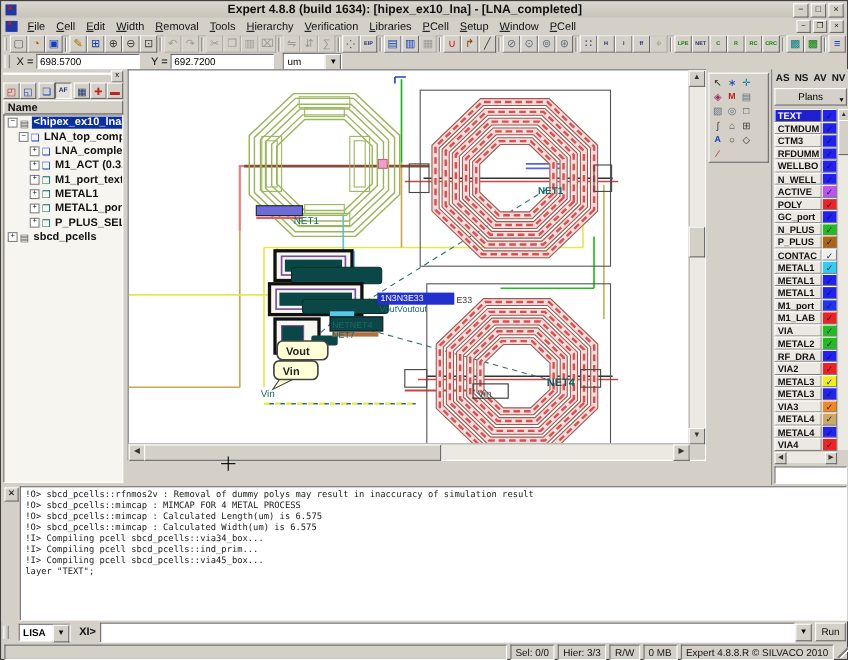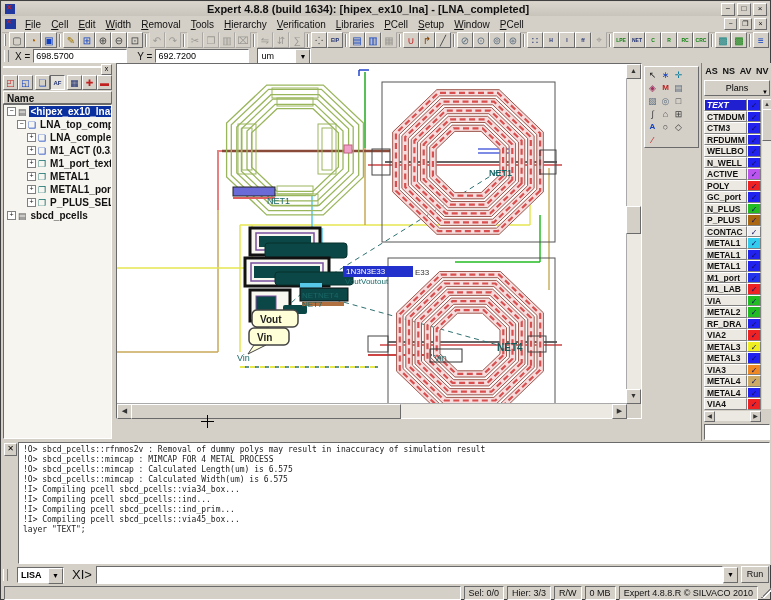--- a/index.html
+++ b/index.html
@@ -66,35 +66,35 @@
   .pal-btn{width:13px;height:13px;display:flex;align-items:center;justify-content:center;font-size:9px;}
   .pal-btn.txt{font-size:8px;font-weight:bold;}
   
   .layer-panel{position:absolute;left:700px;top:0;width:71px;height:378px;background:#d4d0c8;border-left:1px solid #808080;box-sizing:border-box;}
   .layer-modes{position:absolute;left:1px;top:3px;right:1px;height:12px;display:flex;justify-content:space-around;font-size:9px;font-weight:bold;color:#111;}
   .plans-combo{position:absolute;left:2px;top:17px;right:2px;height:14px;font-size:9px;text-align:center;line-height:14px;position:absolute;background:#d4d0c8;}
   .plans-arrow{position:absolute;right:1px;top:4px;font-size:6px;}
   .layer-list{position:absolute;left:2px;top:36px;width:57px;}
   .layer-row{height:11.5px;display:flex;}
   .lr-name{width:43px;background:#ece9e2;font-size:8.5px;font-weight:bold;color:#111;line-height:11px;padding-left:2px;overflow:hidden;white-space:nowrap;box-sizing:border-box;border:1px solid #fff;border-right-color:#808080;border-bottom-color:#808080;}
-  .lr-name.sel{background:#2020d0;color:#fff;font-style:italic;}
+  .lr-name.sel{background:#2020d0;color:#fff;}
   .lr-swatch{width:14px;text-align:center;font-size:8px;line-height:11px;color:#101060;box-sizing:border-box;border:1px solid #fff;border-right-color:#808080;border-bottom-color:#808080;}
   .layer-vscroll{position:absolute;right:1px;top:36px;width:9px;height:310px;background:#ece9e2;}
   .layer-hscroll{position:absolute;left:2px;top:348px;width:57px;height:10px;background:#ece9e2;}
   .layer-box{position:absolute;left:2px;top:361px;right:2px;height:14px;background:#fff;}
   .mini-btn{position:absolute;background:#d4d0c8;font-size:6px;text-align:center;color:#333;}
   
   .console-panel{position:absolute;left:0;top:440px;width:771px;height:124px;background:#d4d0c8;}
   .console-close{position:absolute;left:3px;top:2px;width:11px;height:11px;background:#d4d0c8;font-size:8px;line-height:10px;text-align:center;}
   .console-area{position:absolute;left:17px;top:1px;right:2px;bottom:1px;background:#fff;overflow:hidden;padding:2px 4px;box-sizing:border-box;}
   .console-line{font-family:"DejaVu Sans Mono","Liberation Mono",monospace;font-size:8px;line-height:10px;color:#1a1a1a;white-space:pre;}
   
   .command-row{position:absolute;left:0;top:564px;width:771px;height:19px;display:flex;align-items:center;}
   .lisa-combo{width:42px;height:14px;background:#fff;font-size:9px;font-weight:bold;position:relative;padding-left:3px;line-height:14px;margin-left:6px;}
-  .xi-label{font-size:13px;font-weight:normal;margin:0 4px 0 8px;color:#111;}
+  .xi-label{font-size:10px;font-weight:bold;margin:0 4px 0 8px;color:#111;}
   .cmd-input{flex:1;height:14px;background:#fff;margin-right:0;}
   .cmd-arrow{width:13px;height:14px;background:#d4d0c8;font-size:7px;line-height:14px;text-align:center;}
   .run-btn{width:26px;height:15px;background:#d4d0c8;font-size:9px;text-align:center;line-height:14px;margin:0 3px;color:#111;}
   
   .statusbar{position:absolute;left:0;top:583px;width:771px;height:17px;display:flex;align-items:center;}
   .sb-field{height:12px;font-size:9px;color:#111;line-height:12px;padding:0 4px;margin-right:3px;white-space:nowrap;}
   .sb-left{flex:1;margin-left:3px;}
   .resize-grip{width:10px;height:10px;margin-right:1px;background:
     linear-gradient(135deg,transparent 50%,#808080 50%,#808080 60%,#fff 60%,#fff 70%,transparent 70%);}
   
@@ -607,21 +607,20 @@
   </div>
 
   <div class="console-panel">
     <div class="console-close raised">✕</div>
     <div class="console-area sunken" id="console-area">
         <div class="console-line">!O&gt; sbcd_pcells::rfnmos2v : Removal of dummy polys may result in inaccuracy of simulation result</div>
         <div class="console-line">!O&gt; sbcd_pcells::mimcap : MIMCAP FOR 4 METAL PROCESS</div>
         <div class="console-line">!O&gt; sbcd_pcells::mimcap : Calculated Length(um) is 6.575</div>
         <div class="console-line">!O&gt; sbcd_pcells::mimcap : Calculated Width(um) is 6.575</div>
         <div class="console-line">!I&gt; Compiling pcell sbcd_pcells::via34_box...</div>
-        <div class="console-line">!I&gt; Compiling pcell sbcd_pcells::ind...</div>
         <div class="console-line">!I&gt; Compiling pcell sbcd_pcells::ind_prim...</div>
         <div class="console-line">!I&gt; Compiling pcell sbcd_pcells::via45_box...</div>
         <div class="console-line">layer "TEXT";</div>
       </div>
   </div>
 
   <div class="command-row">
     <span class="grip"></span>
     <span class="lisa-combo sunken">
       <span>LISA</span>

